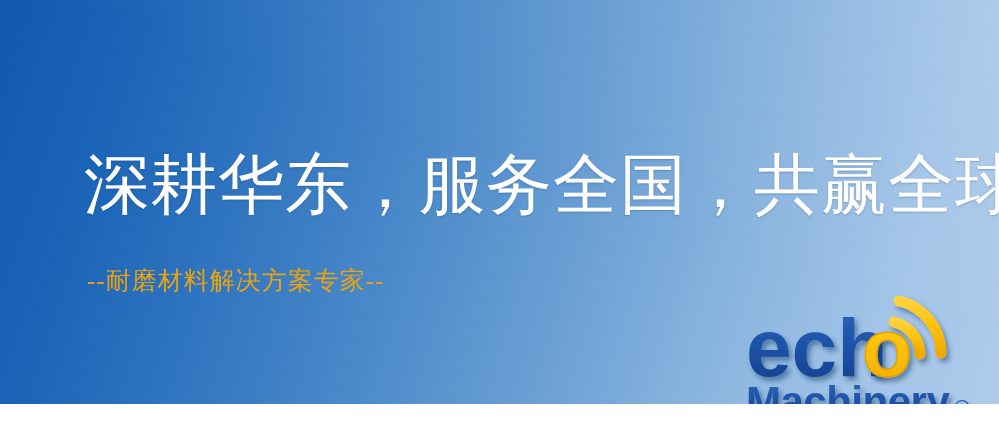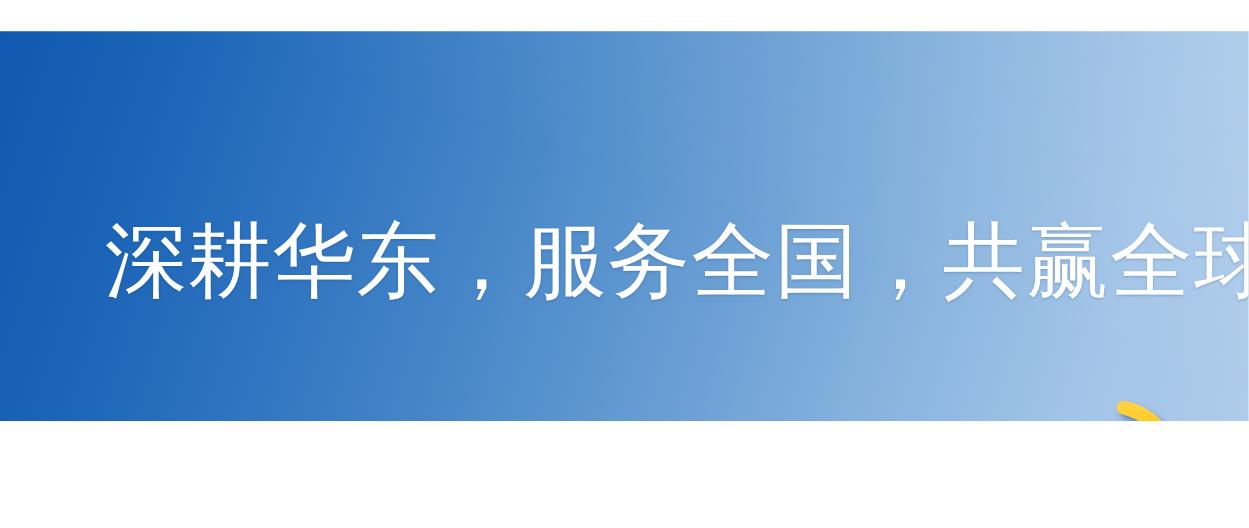--- a/index.html
+++ b/index.html
@@ -7,32 +7,31 @@
     padding: 0;
     background: #ffffff;
   }
   body {
     font-family: "Liberation Sans", sans-serif;
   }
 
   .banner {
     position: relative;
     width: 999px;
-    height: 312px;
+    height: 404px;
     overflow: hidden;
     background: linear-gradient(108deg,
         #1159b0 0%,
         #1a63b6 12%,
         #2f74c0 26%,
         #4a89c9 42%,
         #6a9fd4 58%,
         #8bb5df 74%,
         #a3c5e8 88%,
         #aecbea 100%);
-    margin-top: 25px;
   }
 
   
   .banner::after {
     content: "";
     position: absolute;
     inset: 0;
     background: linear-gradient(200deg, rgba(255,255,255,0.10) 0%, rgba(255,255,255,0.0) 45%);
     pointer-events: none;
   }
@@ -75,20 +74,21 @@
   }
   .logo svg { display: block; }
 </style>
 </head>
 <body>
 
 <div class="banner">
 
   <div class="headline">深耕华东，服务全国，共赢全球</div>
 
+  <div class="subtitle">--耐磨材料解决方案专家--</div>
 
   <div class="logo">
     <svg width="252" height="126" viewBox="0 0 252 126" xmlns="http://www.w3.org/2000/svg">
       <defs>
         <linearGradient id="blueGrad" x1="0" y1="0" x2="0" y2="1">
           <stop offset="0%" stop-color="#2f67bd"></stop>
           <stop offset="45%" stop-color="#1d53a8"></stop>
           <stop offset="100%" stop-color="#143f8c"></stop>
         </linearGradient>
         <linearGradient id="goldGrad" x1="0" y1="0" x2="0" y2="1">

